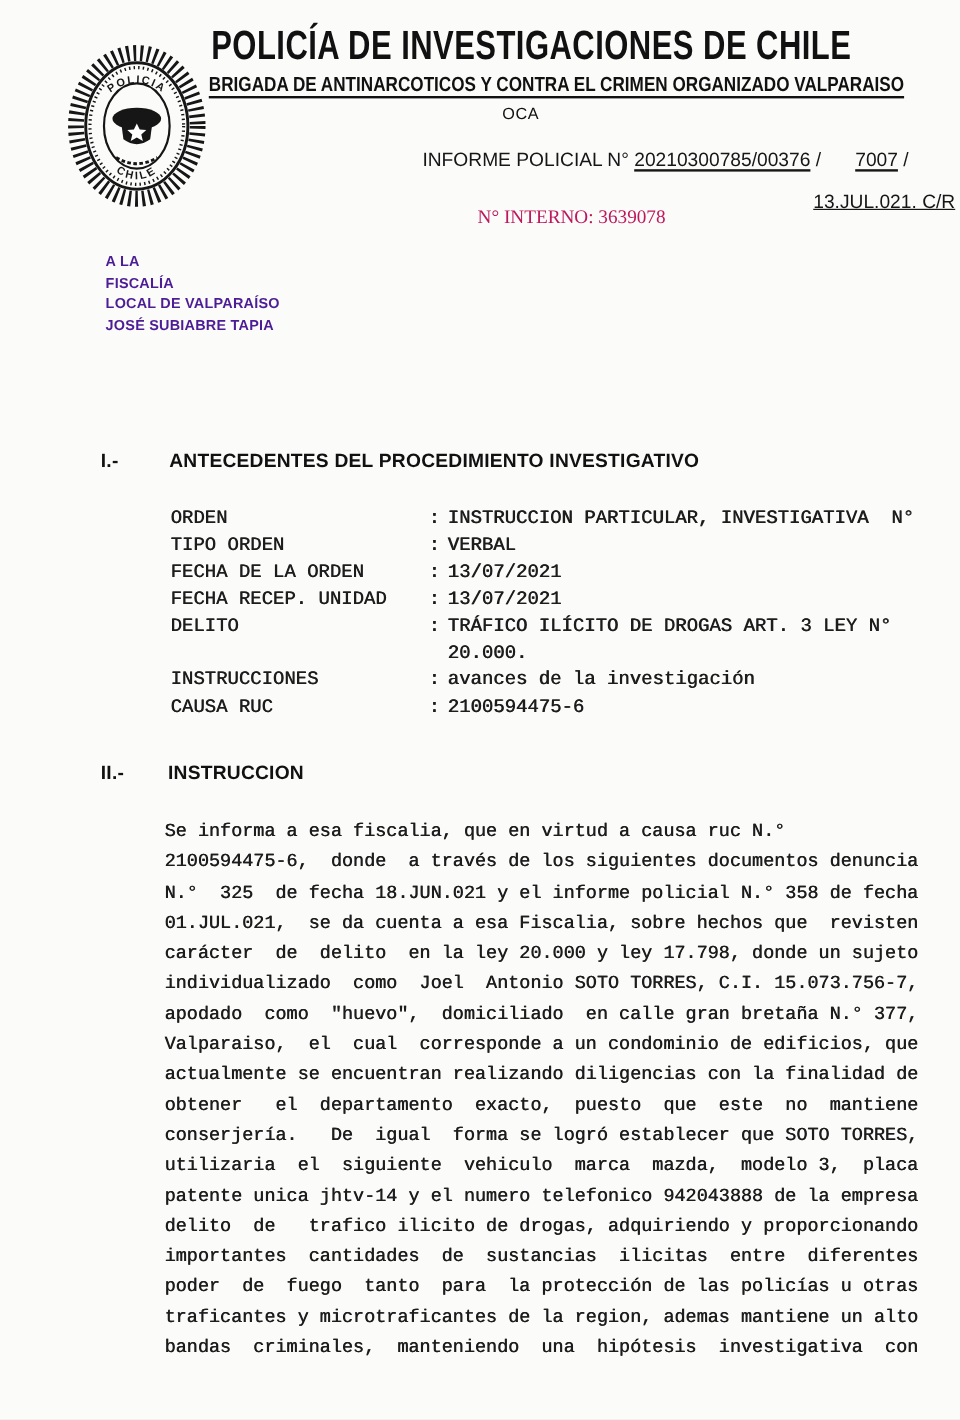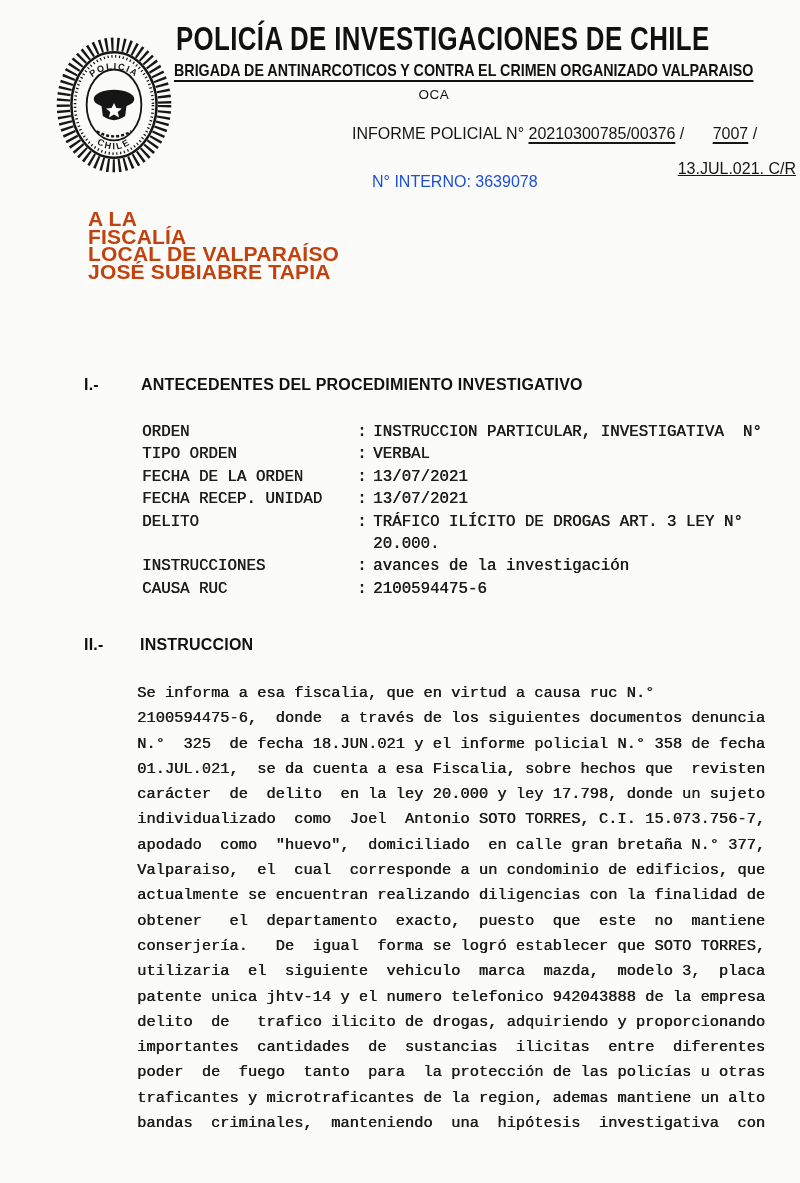--- a/index.html
+++ b/index.html
@@ -26,24 +26,24 @@
     position:absolute;left:404px;top:87px;width:60px;text-align:center;
     font-size:13.5px;font-weight:normal;letter-spacing:.5px;color:#111;
   }
   
   .report-block{position:absolute;left:352px;top:125px;width:446px;font-size:16px;color:#161616;}
   .report-line1{white-space:nowrap;}
   .report-line1 span{white-space:pre;}
   .rpt-underline{text-decoration:underline;text-underline-offset:3px;text-decoration-thickness:1.5px;}
   .rpt-num2{margin-left:24px;}
   .report-line2{text-align:right;margin-top:17px;padding-right:2px;text-decoration:underline;}
-  .internal-no{position:absolute;left:372px;top:173px;font-size:16px;color:#1d4ed8;}
+  .internal-no{position:absolute;left:398px;top:173px;font-size:16px;color:#be185d;font-family:Liberation Serif, serif;}
   
-  .addressee{position:absolute;left:88px;top:210px;font-size:21px;font-weight:bold;
-    line-height:17.5px;color:#c2410c;letter-spacing:.2px;}
+  .addressee{position:absolute;left:88px;top:210px;font-size:12px;font-weight:bold;
+    line-height:17.5px;color:#4c1d95;letter-spacing:.2px;}
   
   .sec-num,.sec-title{position:absolute;font-size:16px;font-weight:bold;color:#111;letter-spacing:.2px;}
   .sec1-num{left:84px;top:376px;} .sec1-title{left:141px;top:376px;}
   .sec2-num{left:84px;top:636px;} .sec2-title{left:140px;top:636px;}
   
   .mono{
     font-family:"Liberation Mono","DejaVu Sans Mono",monospace;
     text-shadow:.45px 0 0 currentColor;color:#1d1d1d;
   }
   .kv-table{position:absolute;left:142px;top:421px;font-size:15.8px;line-height:22.4px;}

